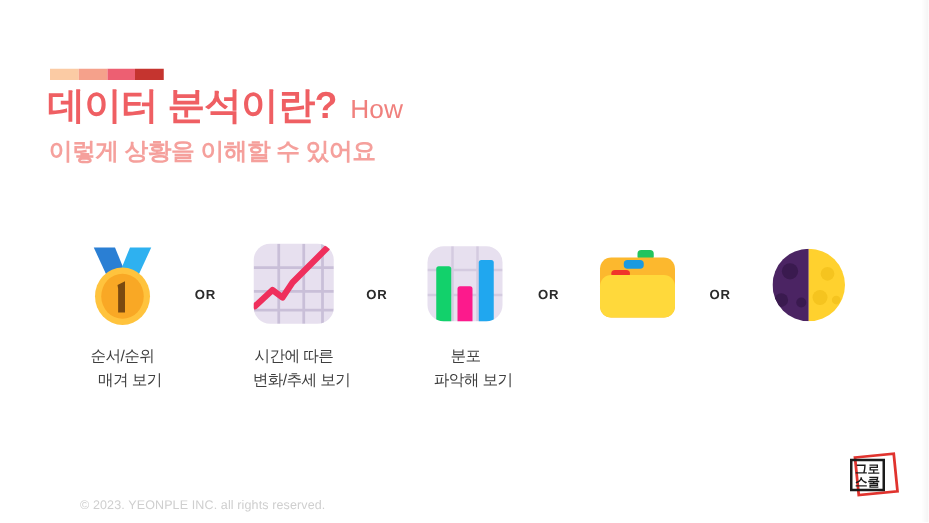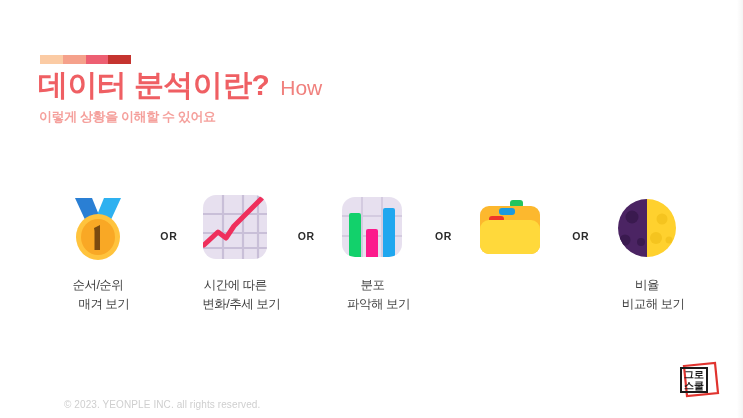--- a/index.html
+++ b/index.html
@@ -58,21 +58,21 @@
   .title-sub-en {
     font-size: 21px;
     font-weight: 400;
     color: #f0807d;
     letter-spacing: 0px;
   }
   .subtitle {
     position: absolute;
     left: 39px;
     top: 108px;
-    font-size: 13px;
+    font-size: 19px;
     font-weight: 700;
     color: #f5a09c;
     letter-spacing: -0.4px;
     white-space: nowrap;
   }
 
   
   .row {
     position: absolute;
     left: 40px;
@@ -106,21 +106,21 @@
   }
   .caption .l2 { display: block; margin-left: 12px; }
   .or {
     align-self: flex-start;
     margin-top: 40px;
     font-size: 10.5px;
     font-weight: 700;
     color: #2b2b2b;
     letter-spacing: 0.6px;
     width: 22px;
-    text-align: right;
+    text-align: left;
   }
 
   
   .footer-copy {
     position: absolute;
     left: 64px;
     bottom: 8px;
     font-size: 10px;
     color: #cfcfcf;
     letter-spacing: 0.1px;
@@ -257,24 +257,20 @@
             <rect x="37" y="9" width="30" height="58" fill="#ffd12e"></rect>
             <circle cx="22" cy="27" r="6.5" fill="#3a1a4f"></circle>
             <circle cx="15" cy="50" r="5.5" fill="#3a1a4f"></circle>
             <circle cx="31" cy="52" r="4" fill="#3a1a4f"></circle>
             <circle cx="52" cy="29" r="5.5" fill="#f5c41f"></circle>
             <circle cx="46" cy="48" r="6" fill="#f5c41f"></circle>
             <circle cx="59" cy="50" r="3.5" fill="#f5c41f"></circle>
           </g>
         </svg>
       </div>
-      <div class="caption">
-        <span>비율</span>
-        <span class="l2">비교해 보기</span>
-      </div>
     </div>
 
   </div>
 
   <div class="footer-copy">© 2023. YEONPLE INC. all rights reserved.</div>
 
   <div class="logo">
     <svg viewBox="0 0 44 40" width="44" height="40" aria-hidden="true">
       <path d="M7 6 L38 3 L41 33 L10 36 Z" fill="none" stroke="#e0332e" stroke-width="2.2"></path>
       <rect x="4" y="8" width="26" height="24" fill="none" stroke="#1b1b1b" stroke-width="2"></rect>

